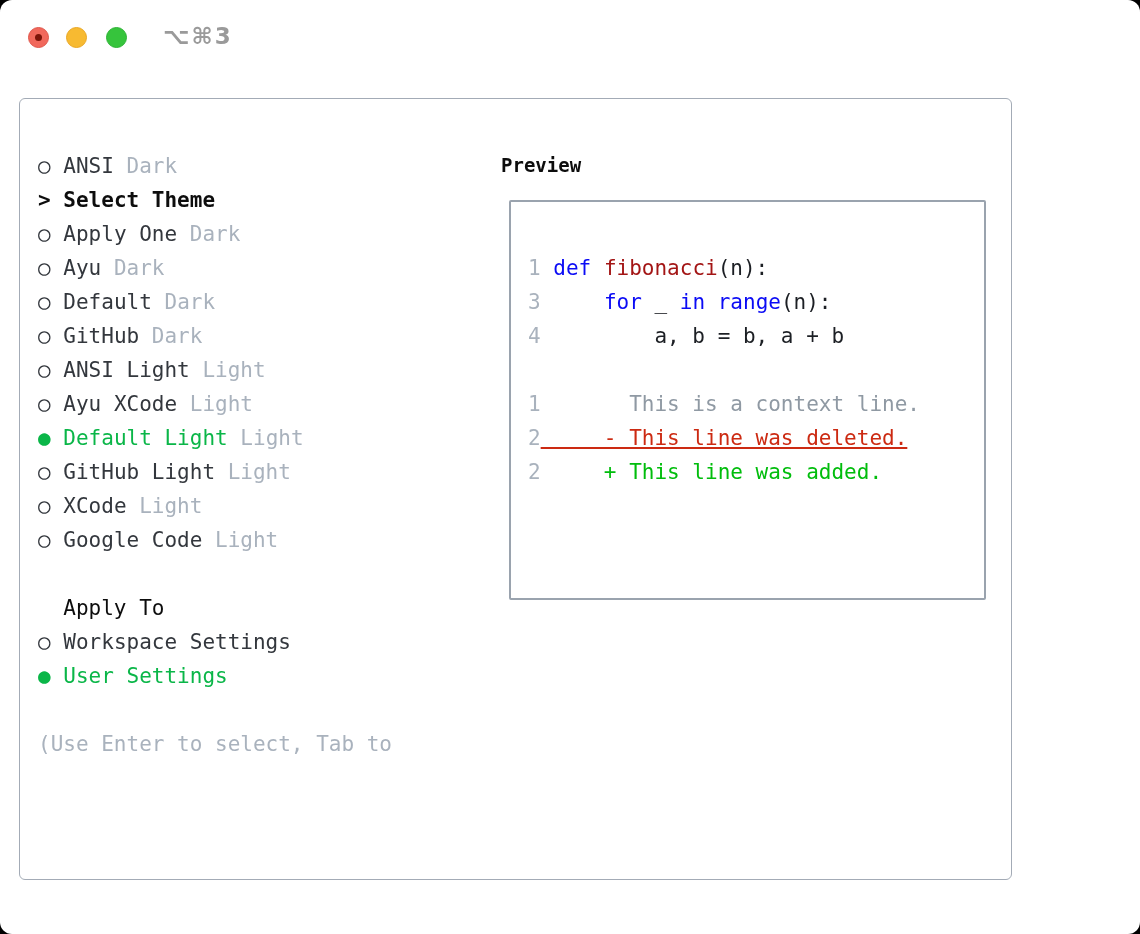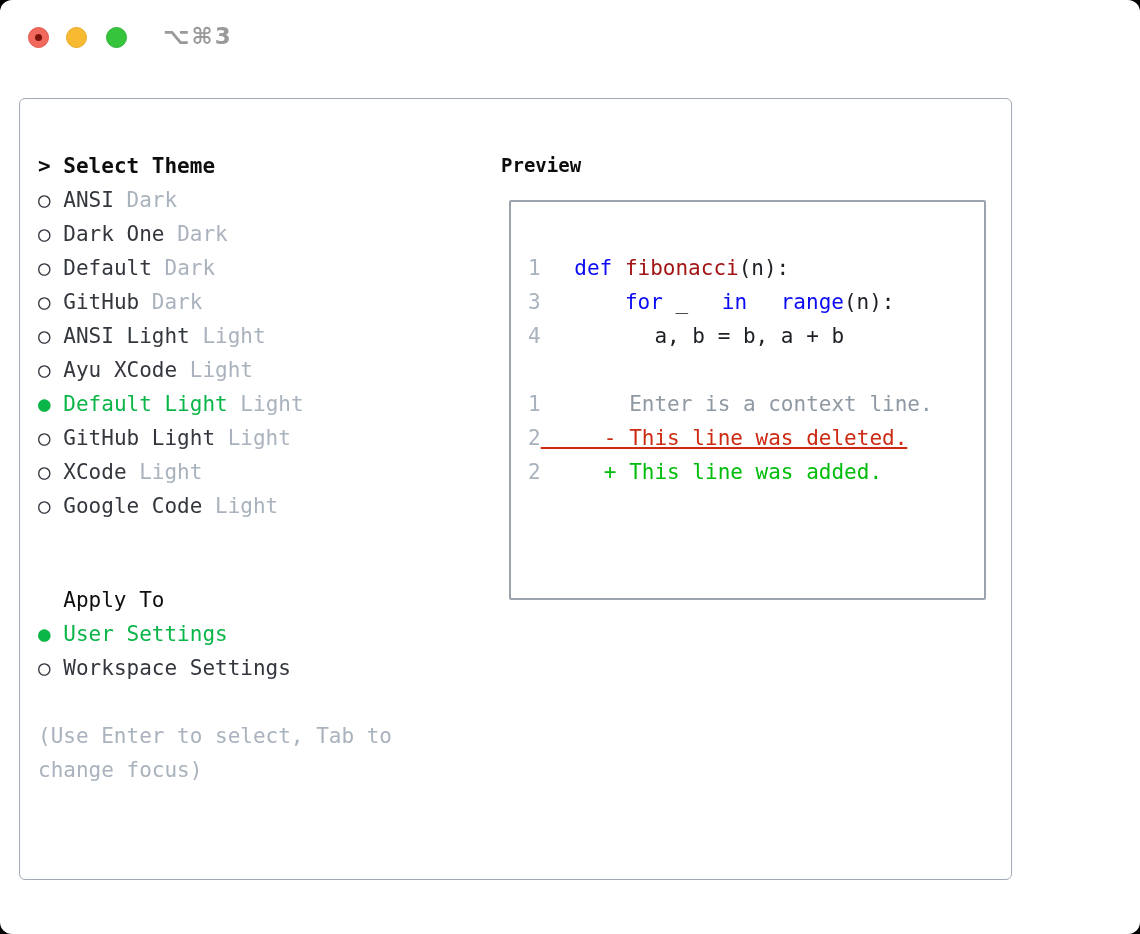--- a/index.html
+++ b/index.html
@@ -47,34 +47,34 @@
   
   .left-col{position:absolute;left:38px;top:149px;font-size:21px;color:var(--text-dark);}
   .trow{height:34px;line-height:34px;white-space:nowrap;}
   .trow .prompt{color:var(--header-black);font-weight:bold;}
   .trow .title{color:var(--header-black);font-weight:bold;}
   .trow .bullet{color:var(--text-dark);}
   .trow .nm{color:var(--text-dark);}
   .trow .tag{color:var(--muted-gray);}
   .trow.sel .bullet,.trow.sel .nm{color:var(--accent-green);}
   .spacer{height:34px;}
-  .section-title{height:34px;line-height:34px;padding-left:2ch;color:var(--header-black);margin-top:26px;}
+  .section-title{height:34px;line-height:34px;padding-left:2ch;color:var(--header-black);}
   .hint{height:34px;line-height:34px;color:var(--muted-gray);}
   
   .preview-label{position:absolute;left:501px;top:148px;height:34px;line-height:34px;
     font-size:19px;font-weight:bold;color:var(--header-black);}
   .preview-box{
     position:absolute;left:509px;top:200px;width:477px;height:400px;
     border:2px solid var(--preview-border);border-radius:2px;background:#fff;
   }
   .code{position:absolute;left:528px;top:251px;font-size:21px;}
   .cline{height:34px;line-height:34px;white-space:pre;}
   .cline .ln{color:var(--muted-gray);}
   .cline .pl{color:#1c1f24;}
-  .cline .kw{color:var(--keyword-blue);margin-left:21px;}
+  .cline .kw{color:var(--keyword-blue);}
   .cline .fn{color:var(--function-red);}
   .cline .ctx{color:var(--context-gray);}
   .cline .del{color:var(--deleted-red);text-decoration:underline;}
   .cline .add{color:var(--added-green);}
 </style>
 </head>
 <body>
 
 <div class="window">
 
@@ -83,49 +83,49 @@
         <span class="dot"></span>
       </div>
     <div class="tl yellow"></div>
     <div class="tl green"></div>
     <div class="shortcut">⌥⌘3</div>
   </div>
 
   <div class="main-box"></div>
 
   <div class="left-col">
+    <div class="trow"><span class="bullet">○</span> <span class="nm">ANSI</span> <span class="tag">Dark</span></div>
+
     <div class="trow"><span class="prompt">&gt;</span> <span class="title">Select Theme</span></div>
-
-    <div class="trow"><span class="bullet">○</span> <span class="nm">ANSI</span> <span class="tag">Dark</span></div>
-    <div class="trow"><span class="bullet">○</span> <span class="nm">Dark One</span> <span class="tag">Dark</span></div>
+    <div class="trow"><span class="bullet">○</span> <span class="nm">Apply One</span> <span class="tag">Dark</span></div>
+    <div class="trow"><span class="bullet">○</span> <span class="nm">Ayu</span> <span class="tag">Dark</span></div>
     <div class="trow"><span class="bullet">○</span> <span class="nm">Default</span> <span class="tag">Dark</span></div>
     <div class="trow"><span class="bullet">○</span> <span class="nm">GitHub</span> <span class="tag">Dark</span></div>
     <div class="trow"><span class="bullet">○</span> <span class="nm">ANSI Light</span> <span class="tag">Light</span></div>
     <div class="trow"><span class="bullet">○</span> <span class="nm">Ayu XCode</span> <span class="tag">Light</span></div>
     <div class="trow sel"><span class="bullet">●</span> <span class="nm">Default Light</span> <span class="tag">Light</span></div>
     <div class="trow"><span class="bullet">○</span> <span class="nm">GitHub Light</span> <span class="tag">Light</span></div>
     <div class="trow"><span class="bullet">○</span> <span class="nm">XCode</span> <span class="tag">Light</span></div>
     <div class="trow"><span class="bullet">○</span> <span class="nm">Google Code</span> <span class="tag">Light</span></div>
 
     <div class="spacer"></div>
     <div class="section-title">Apply To</div>
+    <div class="trow"><span class="bullet">○</span> <span class="nm">Workspace Settings</span></div>
     <div class="trow sel"><span class="bullet">●</span> <span class="nm">User Settings</span></div>
-    <div class="trow"><span class="bullet">○</span> <span class="nm">Workspace Settings</span></div>
 
     <div class="spacer"></div>
     <div class="hint">(Use Enter to select, Tab to</div>
-    <div class="hint">change focus)</div>
   </div>
 
   <div class="preview-label">Preview</div>
   <div class="preview-box"></div>
 
   <div class="code">
     <div class="cline"><span class="ln">1 </span><span class="kw">def </span><span class="fn">fibonacci</span><span class="pl">(n):</span></div>
     <div class="cline"><span class="ln">3 </span><span class="pl">    </span><span class="kw">for</span><span class="pl"> _ </span><span class="kw">in</span><span class="pl"> </span><span class="kw">range</span><span class="pl">(n):</span></div>
     <div class="cline"><span class="ln">4 </span><span class="pl">        a, b = b, a + b</span></div>
     <div class="cline"></div>
-    <div class="cline"><span class="ln">1</span><span class="ctx">       Enter is a context line.</span></div>
+    <div class="cline"><span class="ln">1</span><span class="ctx">       This is a context line.</span></div>
     <div class="cline"><span class="ln">2</span><span class="del">     - This line was deleted.</span></div>
     <div class="cline"><span class="ln">2</span><span class="add">     + This line was added.</span></div>
   </div>
 
 </div>
 
 </body></html>

